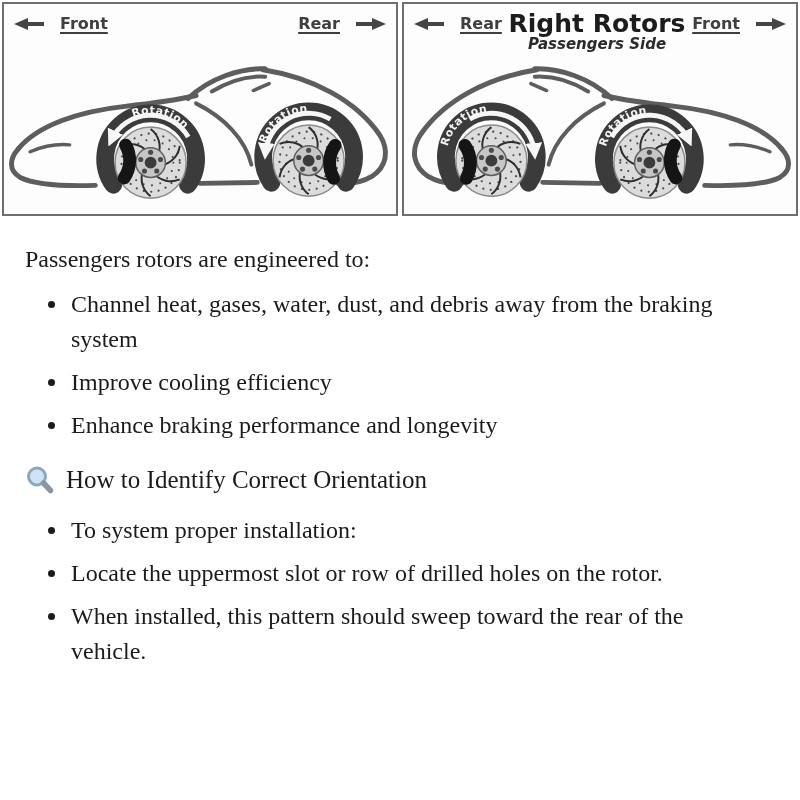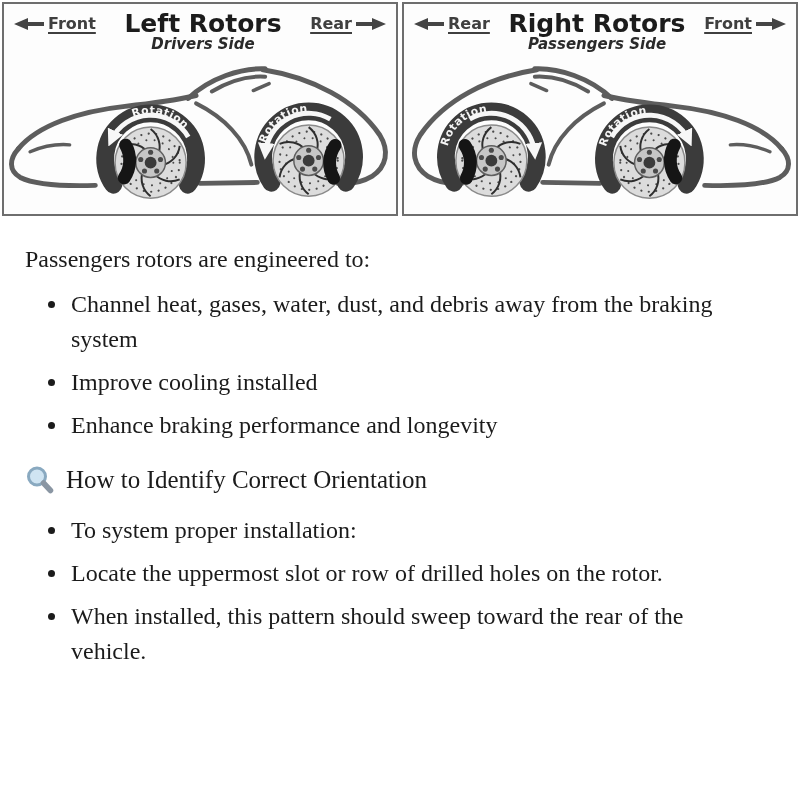--- a/index.html
+++ b/index.html
@@ -2,21 +2,21 @@
 <html><head>
 <meta charset="utf-8">
 <style>
   html,body{margin:0;padding:0;background:#ffffff;}
   body{width:800px;font-family:"Liberation Serif",serif;color:#1b1b1b;}
 
   
   .diagram{display:flex;gap:4px;padding:2px 2px 0 2px;box-sizing:border-box;width:800px;}
   .panel{flex:1;border:2px solid #6e6e6e;background:#fdfdfd;height:214px;position:relative;box-sizing:border-box;}
   .panel-header{display:flex;justify-content:space-between;align-items:flex-start;padding:7px 10px 0 10px;}
-  .dir-label{display:flex;align-items:center;gap:4px;font-family:"DejaVu Sans",sans-serif;font-weight:bold;font-size:16px;color:#3f3f3f;margin-top:3px;}
+  .dir-label{display:flex;align-items:center;gap:16px;font-family:"DejaVu Sans",sans-serif;font-weight:bold;font-size:16px;color:#3f3f3f;margin-top:3px;}
   .dir-label .txt{text-decoration:underline;text-decoration-thickness:2px;text-underline-offset:3px;}
   .panel-titles{text-align:center;line-height:1.05;}
   .panel-title{font-family:"DejaVu Sans",sans-serif;font-weight:bold;font-size:25px;color:#1c1c1c;}
   .panel-subtitle{font-family:"DejaVu Sans",sans-serif;font-weight:bold;font-style:italic;font-size:15px;color:#2a2a2a;}
   .car-svg{position:absolute;left:0;bottom:0;width:100%;height:160px;}
 
   
   .content{padding:10px 50px 30px 25px;}
   .intro{font-size:24px;line-height:36px;max-width:720px;margin:14px 0 0 0;}
   .sec-head{display:flex;align-items:center;gap:11px;margin:22px 0 0 0;font-size:25px;}
@@ -82,24 +82,20 @@
 <div class="diagram">
 
   <div class="panel">
     <div class="panel-header">
       <div class="dir-label">
         <svg width="30" height="14">
             <polygon points="30,5 14,5 14,1 0,7 14,13 14,9 30,9" fill="#454545"></polygon>
           </svg>
         <span class="txt">Front</span>
       </div>
-      <div class="panel-titles">
-        <div class="panel-title">Left Rotors</div>
-        <div class="panel-subtitle">Drivers Side</div>
-      </div>
       <div class="dir-label">
         <span class="txt">Rear</span>
         <svg width="30" height="14">
             <polygon points="0,5 16,5 16,1 30,7 16,13 16,9 0,9" fill="#454545"></polygon>
           </svg>
       </div>
     </div>
     <svg class="car-svg" viewBox="0 0 396 162">
       <use href="#carBody"></use>
       <defs>
@@ -155,21 +151,21 @@
 </div>
 
 <div class="content">
 
 
 
   <p class="lead">Passengers rotors are engineered to:</p>
 
   <ul>
     <li>Channel heat, gases, water, dust, and debris away from the braking system</li>
-    <li>Improve cooling installed</li>
+    <li>Improve cooling efficiency</li>
     <li>Enhance braking performance and longevity</li>
   </ul>
 
   <div class="sec-head" style="">
     <span class="emoji">
       <svg width="30" height="30">
           <circle cx="12" cy="11.5" r="8.5" fill="#cfe4f2" stroke="#89a9c0" stroke-width="3"></circle>
           <line x1="18.5" y1="18" x2="25.5" y2="25.5" stroke="#8a96a3" stroke-width="5.5" stroke-linecap="round"></line>
         </svg>
     </span>

